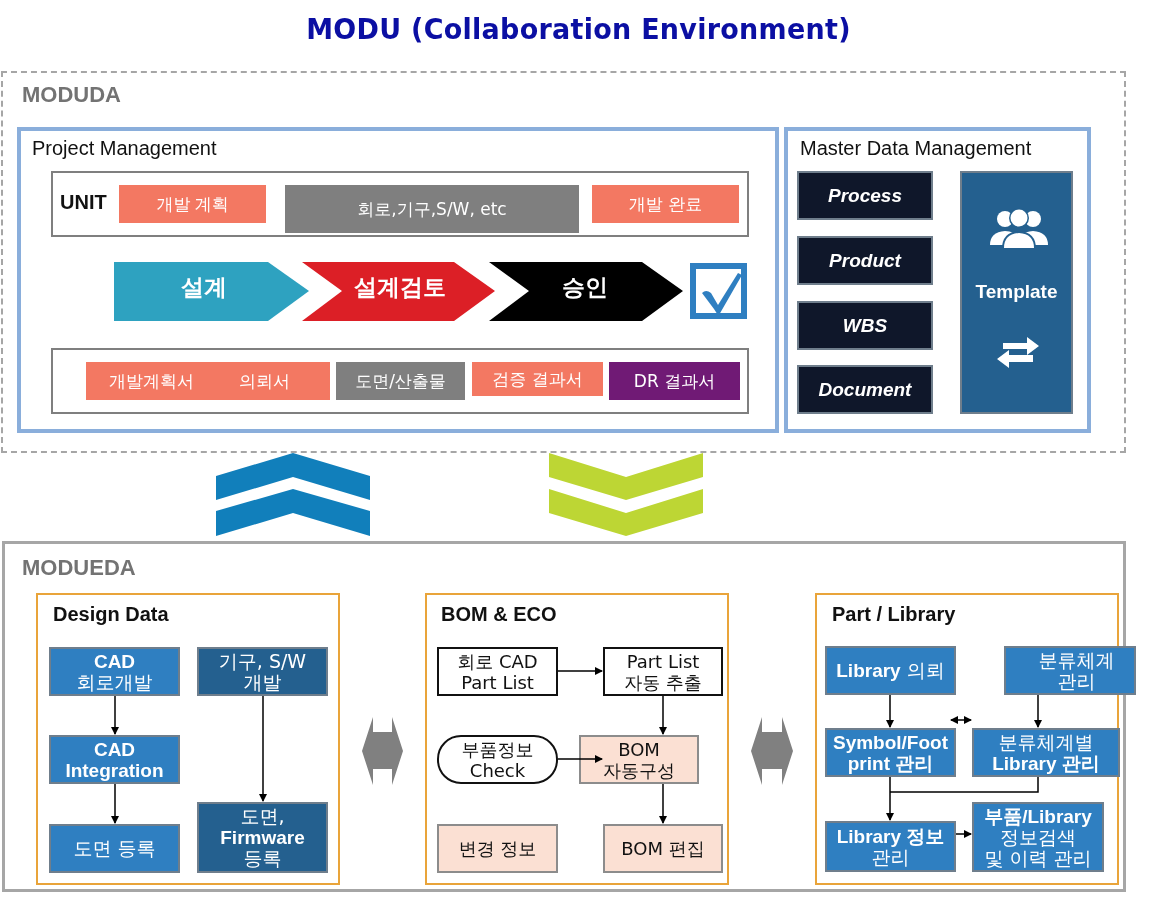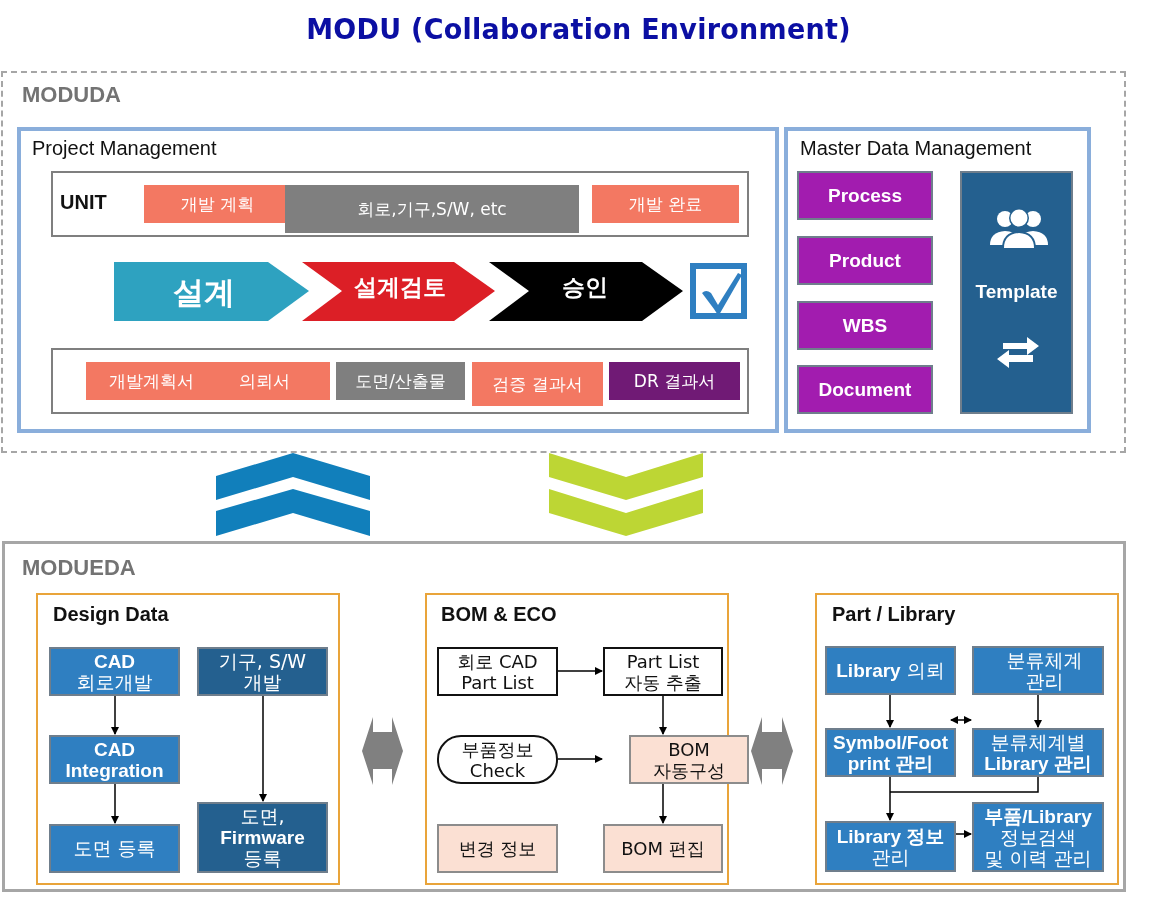--- a/index.html
+++ b/index.html
@@ -7,21 +7,21 @@
   .abs{position:absolute;box-sizing:border-box;}
   .title{left:0;top:12px;width:1157px;text-align:center;font-family:"DejaVu Sans",sans-serif;font-weight:bold;font-size:29px;color:#0b0fa3;letter-spacing:0.3px;transform:scaleX(0.93);}
   .moduda-box{left:1px;top:71px;width:1125px;height:382px;border:2px dashed #a6a6a6;}
   .section-label{font-weight:bold;font-size:22px;color:#737373;}
   .panel{border:4px solid #8aaedb;background:#fff;}
   .panel-title{font-size:20px;color:#111;}
   .gbox{border:2px solid #7f7f7f;background:#fff;}
   .chip{display:flex;align-items:center;justify-content:center;color:#fff;font-family:"DejaVu Sans",sans-serif;font-size:17px;transform-origin:center;}
   .chip.salmon{background:#f37862;}
   .chip.gray{background:#7f7f7f;}
-  .mdm-btn{background:#a21caf;border:2px solid #6f7e8c;color:#fff;font-weight:bold;font-size:19px;display:flex;align-items:center;justify-content:center;}
+  .mdm-btn{background:#0f172a;border:2px solid #6f7e8c;color:#fff;font-weight:bold;font-size:19px;display:flex;align-items:center;justify-content:center;font-style:italic;}
   .tmpl{background:#24608f;border:2px solid #6f7e8c;color:#fff;font-weight:bold;font-size:19px;}
   .modueda-box{left:2px;top:541px;width:1124px;height:351px;border:3px solid #a6a6a6;}
   .opanel{border:2px solid #e9a43a;background:#fff;}
   .opanel-title{font-weight:bold;font-size:20px;color:#111;}
   .bbox{background:#2f7fc1;border:2px solid #6f7e8c;color:#fff;display:flex;flex-direction:column;align-items:center;justify-content:center;text-align:center;font-size:19px;line-height:21px;font-family:"DejaVu Sans",sans-serif;}
   .bbox.dark{background:#24608f;}
   .bbox b{font-family:"Liberation Sans",sans-serif;font-weight:bold;}
   .wbox{background:#fff;border:2px solid #111;color:#111;display:flex;flex-direction:column;align-items:center;justify-content:center;text-align:center;font-size:18px;line-height:21px;font-family:"DejaVu Sans",sans-serif;}
   .pbox{background:#fbe0d3;border:2px solid #8c8c8c;color:#111;display:flex;flex-direction:column;align-items:center;justify-content:center;text-align:center;font-size:18px;line-height:21px;font-family:"DejaVu Sans",sans-serif;}
   svg.ov{position:absolute;left:0;top:0;pointer-events:none;}
@@ -32,45 +32,45 @@
 <div class="abs title" data-name="page-title">MODU (Collaboration Environment)</div>
 
 <div class="abs moduda-box" data-name="moduda-container"></div>
 <div class="abs section-label" style="left:22px;top:82px;" data-name="moduda-label">MODUDA</div>
 
 <div class="abs panel" style="left:17px;top:127px;width:762px;height:306px;" data-name="project-management-panel"></div>
 <div class="abs panel-title" style="left:32px;top:137px;" data-name="project-management-title">Project Management</div>
 
 <div class="abs gbox" style="left:51px;top:171px;width:698px;height:66px;" data-name="unit-row"></div>
 <div class="abs" style="left:60px;top:191px;font-weight:bold;font-size:20px;color:#111;" data-name="unit-label">UNIT</div>
-<div class="abs chip salmon" style="left: 144px; top: 185px; width: 147px; height: 38px; background: rgb(243, 120, 98);" data-name="unit-chip-dev-plan">개발 계획</div>
+<div class="abs chip salmon" style="left: 119px; top: 185px; width: 147px; height: 38px; background: rgb(243, 120, 98); font-family: Liberation Serif, serif;" data-name="unit-chip-dev-plan">개발 계획</div>
 <div class="abs chip gray" style="left: 285px; top: 185px; width: 294px; height: 48px; background: rgb(127, 127, 127);" data-name="unit-chip-disciplines">회로,기구,S/W, etc</div>
 <div class="abs chip salmon" style="left: 592px; top: 185px; width: 147px; height: 38px; background: rgb(243, 120, 98);" data-name="unit-chip-dev-complete">개발 완료</div>
 
 <svg class="ov" width="1157" height="906" data-name="process-chevrons">
   <polygon data-name="step-design-shape" points="114,262 268,262 309,291 268,321 114,321" fill="#2ea2c0"></polygon>
   <polygon data-name="step-review-shape" points="302,262 454,262 495,291 454,321 302,321 342,291" fill="#dc1f26"></polygon>
   <polygon data-name="step-approval-shape" points="489,262 642,262 683,291 642,321 489,321 529,291" fill="#000000"></polygon>
 </svg>
-<div class="abs" style="left:114px;top:272px;width:180px;text-align:center;color:#fff;font-weight:bold;font-size:31px;font-family:'DejaVu Sans',sans-serif;" data-name="step-design-label">설계</div>
+<div class="abs" style="left:114px;top:272px;width:180px;text-align:center;color:#fff;font-weight:bold;font-size:23px;font-family:'DejaVu Sans',sans-serif;" data-name="step-design-label">설계</div>
 <div class="abs" style="left:320px;top:272px;width:160px;text-align:center;color:#fff;font-weight:bold;font-size:23px;font-family:'DejaVu Sans',sans-serif;" data-name="step-review-label">설계검토</div>
 <div class="abs" style="left:505px;top:272px;width:160px;text-align:center;color:#fff;font-weight:bold;font-size:23px;font-family:'DejaVu Sans',sans-serif;" data-name="step-approval-label">승인</div>
 
 <div class="abs" style="left:690px;top:263px;width:57px;height:56px;background:#2f7fc1;" data-name="checkbox-checked-icon">
   <div style="position:absolute;left:6px;top:6px;width:45px;height:44px;background:#fff;"></div>
   <svg style="position:absolute;left:0;top:0;" width="57" height="56">
       <path d="M12,30 Q16,26 21,30 L28,42 L48,10 L52,12 L29,52 Q26,50 24,46 Z" fill="#2f7fc1"></path>
     </svg>
 </div>
 
 <div class="abs gbox" style="left:51px;top:348px;width:698px;height:66px;" data-name="documents-row"></div>
 <div class="abs chip salmon" style="left: 62px; top: 362px; width: 131px; height: 38px; background: rgb(243, 120, 98); margin-left: 24px;" data-name="doc-dev-plan">개발계획서</div>
 <div class="abs chip salmon" style="left: 199px; top: 362px; width: 131px; height: 38px; background: rgb(243, 120, 98);" data-name="doc-request">의뢰서</div>
 <div class="abs chip gray" style="left: 336px; top: 362px; width: 129px; height: 38px; background: rgb(127, 127, 127);" data-name="doc-drawings-outputs">도면/산출물</div>
-<div class="abs chip salmon" style="left: 472px; top: 362px; width: 131px; height: 44px; background: rgb(243, 120, 98);" data-name="doc-verification-report">검증 결과서</div>
+<div class="abs chip salmon" style="left: 472px; top: 362px; width: 131px; height: 34px; background: rgb(243, 120, 98);" data-name="doc-verification-report">검증 결과서</div>
 <div class="abs chip salmon" style="left: 609px; top: 362px; width: 131px; height: 38px; background: #701a75;" data-name="doc-dr-report">DR 결과서</div>
 
 <div class="abs panel" style="left:784px;top:127px;width:307px;height:306px;" data-name="master-data-panel"></div>
 <div class="abs panel-title" style="left:800px;top:137px;text-align:center;" data-name="master-data-title">Master Data Management</div>
 <div class="abs mdm-btn" style="left:797px;top:171px;width:136px;height:49px;" data-name="mdm-process-button">Process</div>
 <div class="abs mdm-btn" style="left:797px;top:236px;width:136px;height:49px;" data-name="mdm-product-button">Product</div>
 <div class="abs mdm-btn" style="left:797px;top:301px;width:136px;height:49px;" data-name="mdm-wbs-button">WBS</div>
 <div class="abs mdm-btn" style="left:797px;top:365px;width:136px;height:49px;" data-name="mdm-document-button">Document</div>
 <div class="abs tmpl" style="left:960px;top:171px;width:113px;height:243px;" data-name="template-button">
   <svg style="position:absolute;left:25px;top:32px;" width="64" height="44" data-name="users-icon">
@@ -137,45 +137,45 @@
   <span data-name="circuit-cad-partlist-line2">Part List</span>
 </div>
 <div class="abs wbox" style="left:603px;top:647px;width:120px;height:49px;" data-name="partlist-auto-extract-box">
   <span data-name="partlist-extract-line1">Part List</span>
   <span data-name="partlist-extract-line2">자동 추출</span>
 </div>
 <div class="abs wbox" style="left:437px;top:735px;width:121px;height:49px;border-radius:24px;" data-name="part-info-check-box">
   <span data-name="part-info-check-line1">부품정보</span>
   <span data-name="part-info-check-line2">Check</span>
 </div>
-<div class="abs pbox" style="left:629px;top:735px;width:120px;height:49px;" data-name="bom-auto-config-box">
+<div class="abs pbox" style="left:579px;top:735px;width:120px;height:49px;" data-name="bom-auto-config-box">
   <span data-name="bom-auto-line1">BOM</span>
   <span data-name="bom-auto-line2">자동구성</span>
 </div>
 <div class="abs pbox" style="left:437px;top:824px;width:121px;height:49px;" data-name="change-info-box">
   <span data-name="change-info-line1">변경 정보</span>
 </div>
 <div class="abs pbox" style="left:603px;top:824px;width:120px;height:49px;" data-name="bom-edit-box">
   <span data-name="bom-edit-line1">BOM 편집</span>
 </div>
 
 <div class="abs opanel" style="left:815px;top:593px;width:304px;height:292px;" data-name="part-library-panel"></div>
 <div class="abs opanel-title" style="left:832px;top:603px;" data-name="part-library-title">Part / Library</div>
 <div class="abs bbox" style="left:825px;top:646px;width:131px;height:49px;" data-name="library-request-box">
   <span data-name="library-request-line1"><b data-name="library-request-text">Library</b><span data-name="library-request-suffix"> 의뢰</span></span>
 </div>
-<div class="abs bbox" style="left:972px;top:646px;width:132px;height:49px;padding-left:13px;" data-name="classification-mgmt-box">
+<div class="abs bbox" style="left:1004px;top:646px;width:132px;height:49px;padding-left:13px;" data-name="classification-mgmt-box">
   <span data-name="classification-mgmt-line1">분류체계</span>
   <span data-name="classification-mgmt-line2">관리</span>
 </div>
 <div class="abs bbox" style="left:825px;top:728px;width:131px;height:49px;" data-name="symbol-footprint-box">
   <b data-name="symbol-footprint-line1">Symbol/Foot</b>
   <b data-name="symbol-footprint-line2">print 관리</b>
 </div>
-<div class="abs bbox" style="left:972px;top:728px;width:132px;height:49px;" data-name="class-library-mgmt-box">
+<div class="abs bbox" style="left:972px;top:728px;width:148px;height:49px;" data-name="class-library-mgmt-box">
   <span data-name="class-library-mgmt-line1">분류체계별</span>
   <b data-name="class-library-mgmt-line2">Library 관리</b>
 </div>
 <div class="abs bbox" style="left:825px;top:821px;width:131px;height:51px;" data-name="library-info-mgmt-box">
   <b data-name="library-info-mgmt-line1">Library 정보</b>
   <span data-name="library-info-mgmt-line2">관리</span>
 </div>
 <div class="abs bbox" style="left:972px;top:802px;width:132px;height:70px;" data-name="part-library-search-box">
   <b data-name="part-library-search-line1">부품/Library</b>
   <span data-name="part-library-search-line2">정보검색</span>

